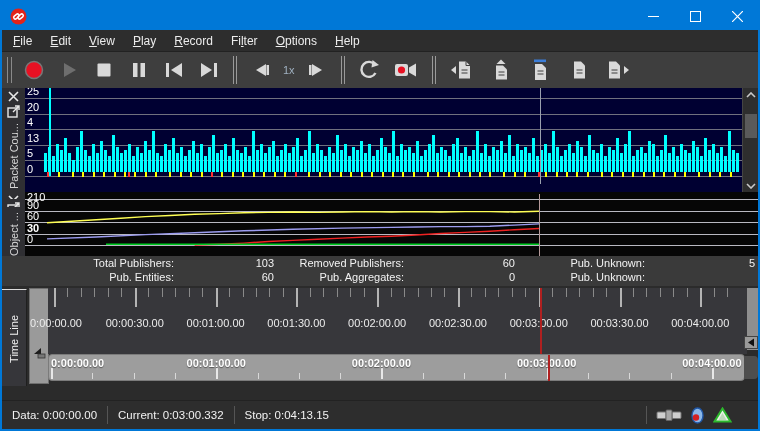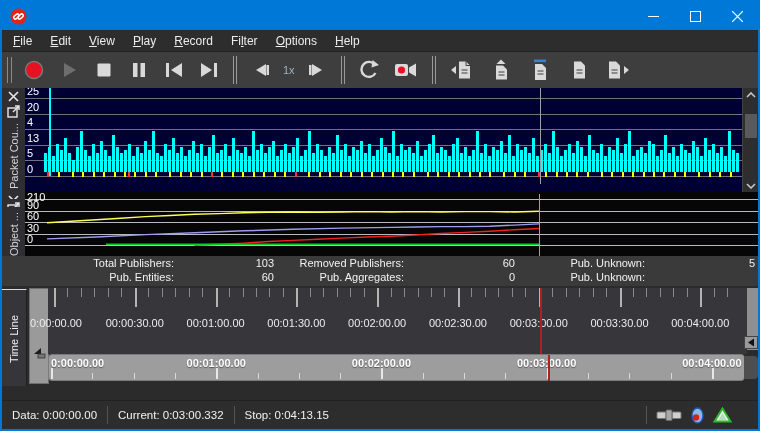--- a/index.html
+++ b/index.html
@@ -517,21 +517,21 @@
           <rect x="1" y="3" width="9" height="9" fill="none" stroke="#e8e8e8" stroke-width="1.4"></rect>
           <path d="M6 7 L12 1 M8 1 h4 v4" stroke="#e8e8e8" stroke-width="1.4" fill="none"></path>
         </svg>
       <span class="vtext">Object ...</span>
     </div>
 
     <div class="abs object-chart" id="object-chart">
         <div class="grid obj" style="top: 53px;"></div>
         <div class="ylab" style="top: 41px;">0</div>
         <div class="grid obj" style="top: 41.5px;"></div>
-        <div class="ylab" style="top: 29.5px;">30</div>
+        <div class="ylab" style="top: 29.5px; font-weight: bold;">30</div>
         <div class="grid obj" style="top: 30px;"></div>
         <div class="ylab" style="top: 18px;">60</div>
         <div class="grid obj" style="top: 18.5px;"></div>
         <div class="ylab" style="top: 6.5px;">90</div>
         <div class="grid obj" style="top: 7px;"></div>
         <div class="ylab" style="top: -1px;">210</div>
         <svg width="733" height="64" style="position: absolute; left: 0px; top: 0px;">
           <polyline points="22.0,30.8 46.6,29.2 71.2,27.7 95.8,26.2 120.4,24.6 145.0,23.5 169.6,22.3 194.2,21.6 218.8,20.8 243.4,20.4 268.0,20.0 292.6,20.4 317.2,20.0 341.8,19.6 366.4,20.0 391.0,19.6 415.6,20.0 440.2,19.6 464.8,19.6 489.4,20.0 514.0,19.3" fill="none" stroke="#ffff55" stroke-width="1.4"></polyline>
           <polyline points="22.0,46.9 71.2,45.0 120.4,42.6 169.6,40.7 218.8,38.8 268.0,37.3 317.2,36.1 366.4,35.4 391.0,35.0 415.6,34.6 440.2,34.6 464.8,34.2 489.4,33.1 514.0,31.9" fill="none" stroke="#9c9cf0" stroke-width="1.4"></polyline>
           <polyline points="169.6,53.0 194.2,52.2 218.8,51.1 243.4,49.5 268.0,48.4 292.6,47.3 317.2,46.1 341.8,45.0 366.4,44.2 391.0,43.0 415.6,41.5 440.2,40.4 464.8,39.2 489.4,37.7 514.0,36.5" fill="none" stroke="#ee2222" stroke-width="1.4"></polyline>

